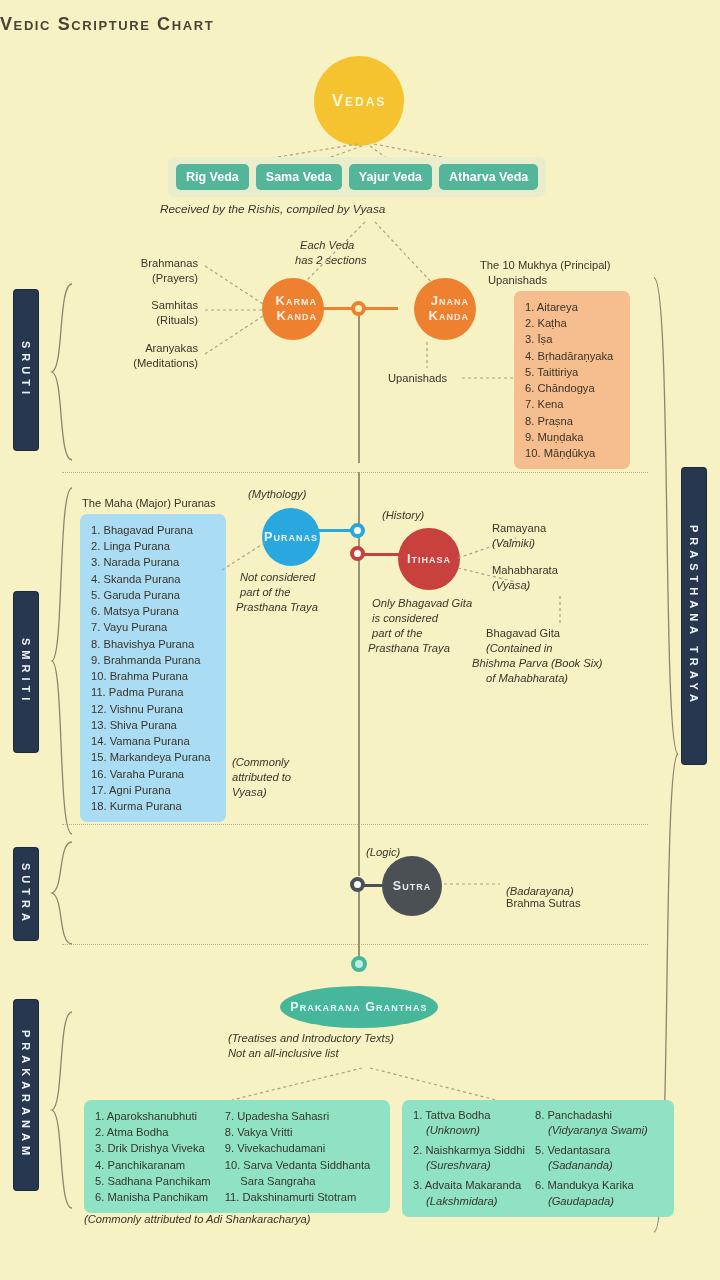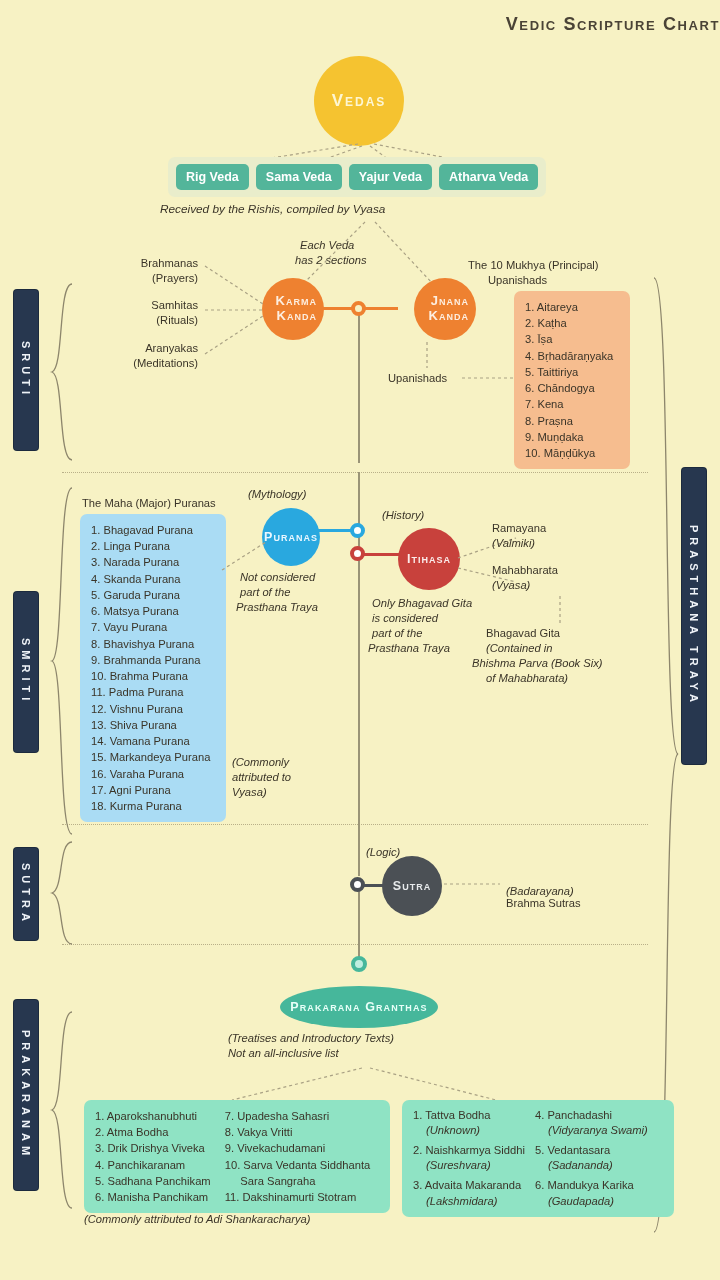--- a/index.html
+++ b/index.html
@@ -8,23 +8,23 @@
     background:#f7f2c4;
     font-family:"Liberation Sans", sans-serif;
     color:#3a3428;
     position:relative;
   }
   .stage{position:absolute;inset:0;}
   .abs{position:absolute;}
 
   
   #title{
-    left:0;right:0;top:14px;text-align:right;
+    left:0;right:0;top:14px;text-align:left;
     font-size:18px;letter-spacing:1.6px;font-weight:700;
-    color:#4a4336;font-variant:small-caps;padding-left:25px;
+    color:#4a4336;font-variant:small-caps;
   }
 
   
   .vlabel{
     background:#27374f;color:#eef2f7;
     border-radius:3px;
     display:flex;flex-direction:column;align-items:center;justify-content:center;
     font-size:11px;font-weight:700;line-height:1.32;letter-spacing:.5px;
     box-shadow:0 0 0 1px #1c2a3d;
     padding:6px 0;box-sizing:border-box;
@@ -198,21 +198,21 @@
   </svg>
 
   <div class="abs cap" style="left:388px;top:371px;width:80px;">Upanishads</div>
   <svg class="abs" style="left:424px;top:342px;" width="10" height="28">
     <path d="M3 0 L3 26" stroke="#a9a184" stroke-width="1.2" stroke-dasharray="3,3" fill="none"></path>
   </svg>
   <svg class="abs" style="left:462px;top:370px;" width="60" height="14">
     <path d="M0 8 L56 8" stroke="#a9a184" stroke-width="1.2" stroke-dasharray="3,3" fill="none"></path>
   </svg>
 
-  <div class="abs cap c" style="left:468px;top:258px;width:180px;">The 10 Mukhya (Principal)</div>
+  <div class="abs cap c" style="left:480px;top:258px;width:180px;">The 10 Mukhya (Principal)</div>
   <div class="abs cap c" style="left:488px;top:273px;width:180px;">Upanishads</div>
 
   <div class="abs panel" id="upanishad-panel" style="left:514px;top:291px;width:116px;">
     <ol>
       <li>1. Aitareya</li>
       <li>2. Kaṭha</li>
       <li>3. Īṣa</li>
       <li>4. Bṛhadāraṇyaka</li>
       <li>5. Taittiriya</li>
       <li>6. Chāndogya</li>
@@ -358,21 +358,21 @@
         <div class="cap">2. Naishkarmya Siddhi</div>
         <div class="cap it" style="padding-left:13px;">(Sureshvara)</div>
       </div>
       <div style="margin-top:5px;">
         <div class="cap">3. Advaita Makaranda</div>
         <div class="cap it" style="padding-left:13px;">(Lakshmidara)</div>
       </div>
     </div>
     <div style="flex:0 0 auto;">
       <div>
-        <div class="cap">4. Panchadashi</div>
+        <div class="cap">8. Panchadashi</div>
         <div class="cap it" style="padding-left:13px;">(Vidyaranya Swami)</div>
       </div>
       <div style="margin-top:5px;">
         <div class="cap">5. Vedantasara</div>
         <div class="cap it" style="padding-left:13px;">(Sadananda)</div>
       </div>
       <div style="margin-top:5px;">
         <div class="cap">6. Mandukya Karika</div>
         <div class="cap it" style="padding-left:13px;">(Gaudapada)</div>
       </div>

